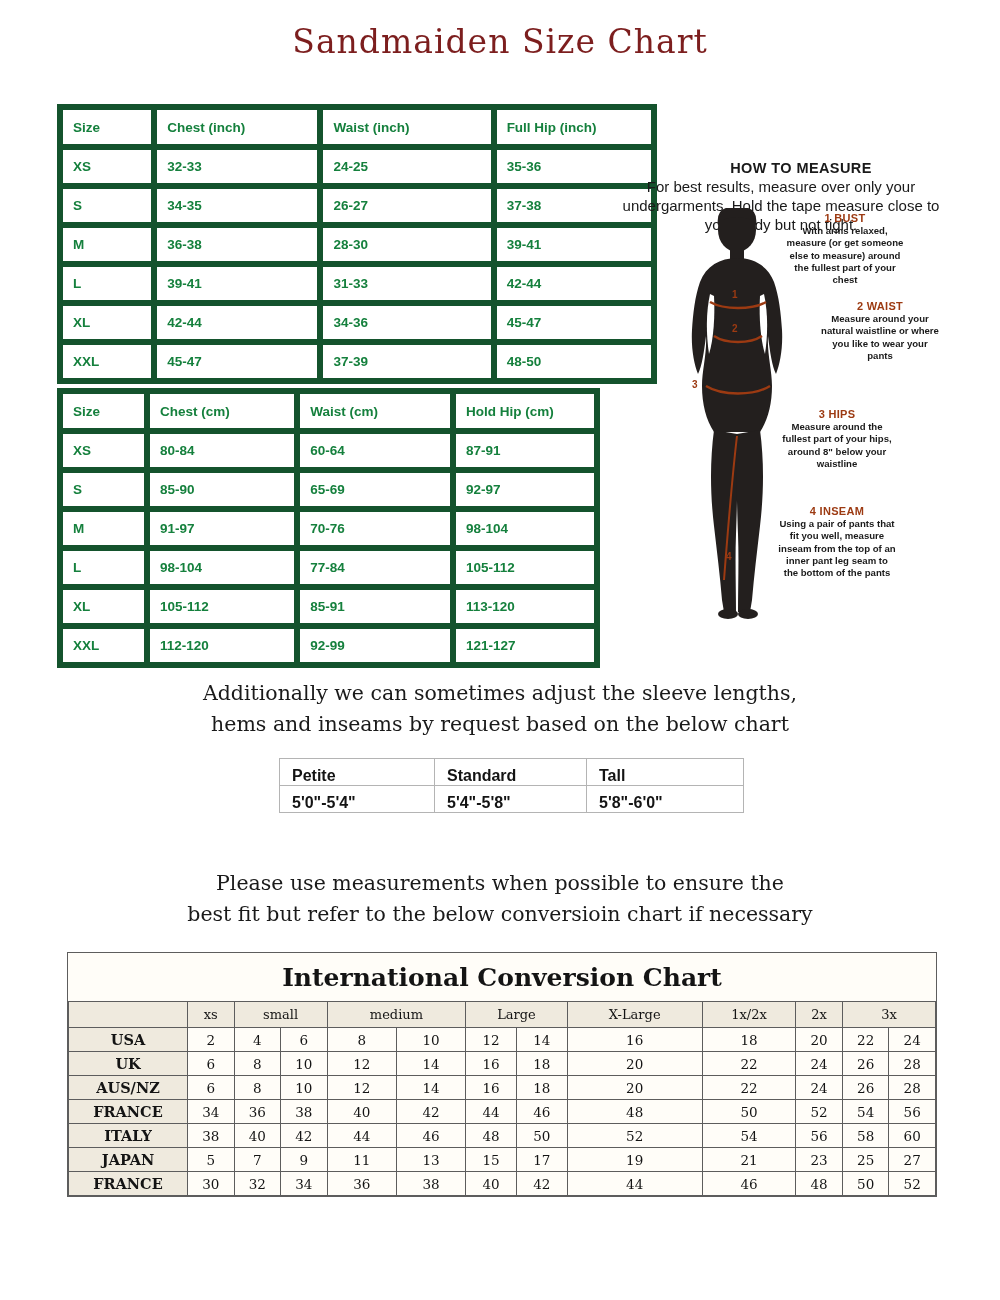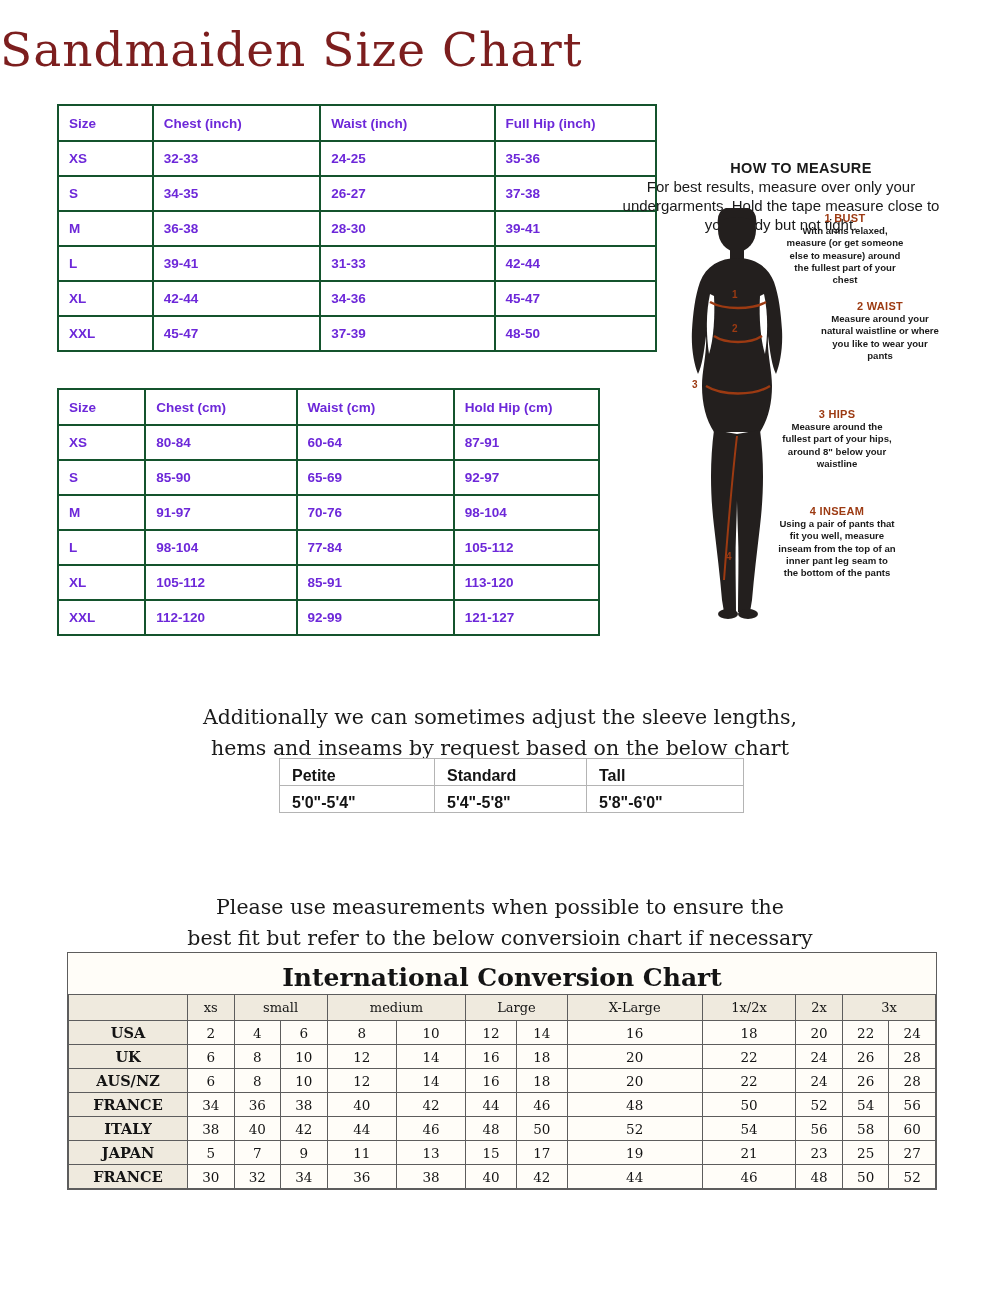--- a/index.html
+++ b/index.html
@@ -20,41 +20,41 @@
     width: 1000px;
     height: 1300px;
   }
 
   
   .title {
     position: absolute;
     top: 22px;
     left: 0;
     width: 1000px;
-    text-align: left;
+    text-align: center;
     font-family: "DejaVu Serif", serif;
-    font-size: 47px;
+    font-size: 33px;
     letter-spacing: 1px;
     color: #7c1e1e;
     font-weight: 400;
   }
 
   
   .size-table {
     position: absolute;
     border-collapse: collapse;
     font-size: 13.5px;
     font-weight: bold;
   }
   .size-table td, .size-table th {
-    border: 2px solid #14532d;
+    border: 6px solid #14532d;
     text-align: left;
     padding: 6px 0 6px 10px;
     font-weight: bold;
-    color: #6d28d9;
+    color: #15803d;
   }
 
   #inch-table { top: 104px; left: 57px; width: 600px; }
   #cm-table   { top: 388px; left: 57px; width: 543px; }
 
   .size-table col.c0 { width: 95px; }
   .size-table col.c1 { width: 168px; }
   .size-table col.c2 { width: 175px; }
   .size-table col.c3 { width: 162px; }
 
@@ -115,21 +115,20 @@
 
   
   .para {
     position: absolute;
     width: 1000px;
     text-align: center;
     font-family: "DejaVu Serif", serif;
     font-size: 20.5px;
     line-height: 1.5;
     color: #1a1a1a;
-    margin-top: 24px;
   }
   #para-1 { top: 678px; }
   #para-2 { top: 868px; }
   #para-3 { top: 1205px; font-size: 21px; }
 
   
   #height-table {
     position: absolute;
     top: 758px;
     left: 279px;
@@ -155,21 +154,21 @@
     width: 868px;
     border: 1px solid #5d5d5d;
     background: #fffdf8;
   }
   #conv-title {
     text-align: center;
     font-family: "DejaVu Serif", serif;
     font-weight: bold;
     font-size: 25px;
     color: #141414;
-    padding: 10px 0 2px 0;
+    padding: 10px 0 9px 0;
   }
   #conv-table {
     border-collapse: collapse;
     width: 868px;
     font-family: "DejaVu Serif", serif;
     font-size: 13.5px;
   }
   #conv-table td {
     border: 1px solid #5d5d5d;
     text-align: center;

